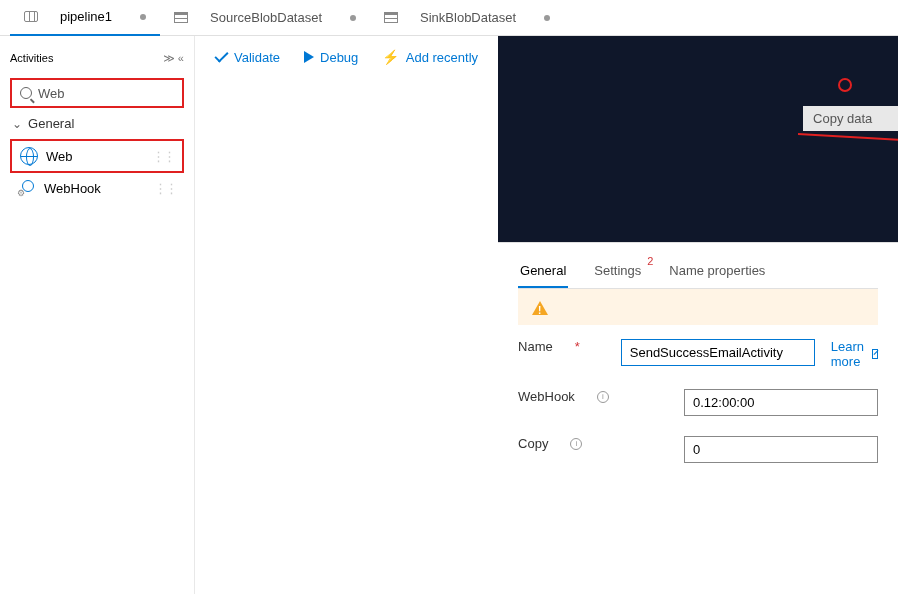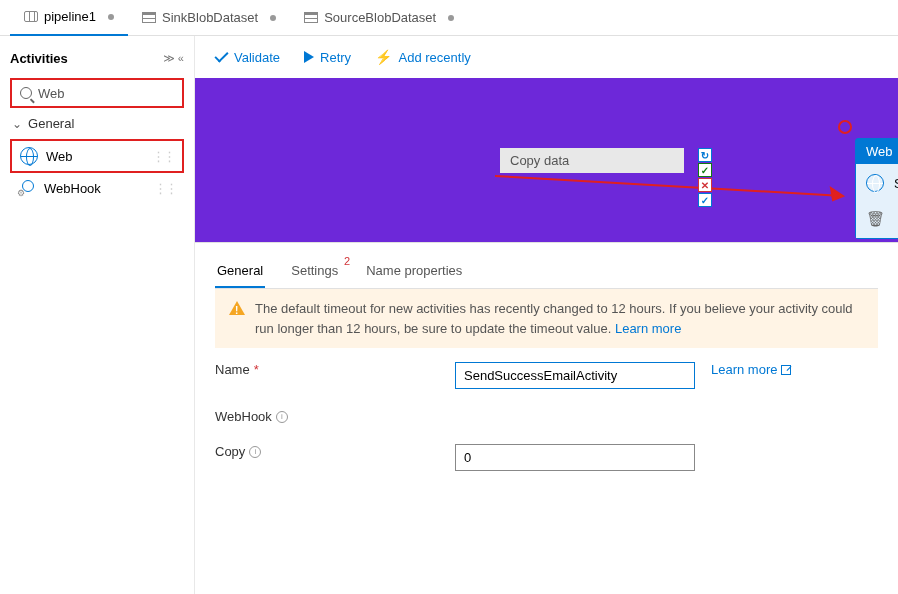--- a/index.html
+++ b/index.html
@@ -1,53 +1,53 @@
 <!DOCTYPE html>
 <html><head>
   <meta charset="utf-8">
   <style>
     *{box-sizing:border-box;margin:0;padding:0;font-family:'Segoe UI',sans-serif;font-size:13px}
     body{width:898px;height:594px;background:#fff;overflow:hidden;position:relative}
     .tabs{display:flex;align-items:center;height:36px;border-bottom:1px solid #e0e0e0;padding-left:10px}
-    .tab{display:flex;align-items:center;padding:0 14px;height:36px;color:#555;cursor:pointer;gap:6px}
+    .tab{display:flex;align-items:center;padding:0 14px;height:36px;color:#555;cursor:pointer;gap:22px}
     .tab.active{border-bottom:2px solid #0078d4;color:#000}
     .dot{width:6px;height:6px;border-radius:50%;background:#999;margin-left:6px}
     .pipe-icon{width:14px;height:11px;border:1px solid #888;border-radius:2px;position:relative}
     .pipe-icon::before,.pipe-icon::after{content:'';position:absolute;width:1px;height:100%;background:#888;left:4px}
     .pipe-icon::after{left:9px}
     .ds-icon{width:14px;height:11px;border:1px solid #888;position:relative;background:linear-gradient(#888 2px,transparent 2px,transparent 5px,#888 5px,#888 6px,transparent 6px)}
     .container{display:flex;height:558px}
     .sidebar{width:195px;border-right:1px solid #e8e8e8;padding:8px 10px}
     .sb-header{display:flex;align-items:center;justify-content:space-between;height:28px}
-    .sb-title{font-weight:700;font-size:13px}
+    .sb-title{font-weight:400;font-size:11px}
     .sb-icons{display:flex;gap:3px;color:#777;font-size:11px}
     .search-box{border:2px solid #e02020;height:30px;display:flex;align-items:center;padding:0 8px;margin-top:6px;color:#555;gap:6px}
     .search-icon{width:12px;height:12px;border:1.5px solid #666;border-radius:50%;position:relative}
     .search-icon::after{content:'';position:absolute;width:5px;height:1.5px;background:#666;bottom:-3px;right:-4px;transform:rotate(45deg)}
     .cat{display:flex;align-items:center;gap:6px;padding:8px 2px;color:#333;cursor:pointer}
     .chev{font-size:12px;color:#666}
     .act-item{display:flex;align-items:center;padding:6px 8px;gap:8px;cursor:pointer}
     .act-item.hl{border:2px solid #e02020}
     .globe{width:18px;height:18px;border:1.5px solid #0078d4;border-radius:50%;position:relative;flex-shrink:0}
     .globe::before{content:'';position:absolute;width:6px;height:16px;border:1px solid #0078d4;border-radius:50%;left:5px;top:0}
     .globe::after{content:'';position:absolute;width:16px;height:1px;background:#0078d4;top:8px;left:0}
     .globe-white{border-color:#fff}
     .globe-white::before{border-color:#fff}
     .globe-white::after{background:#fff}
     .grip{color:#ccc;margin-left:auto;letter-spacing:-2px}
     .hook-icon{width:18px;height:18px;position:relative;flex-shrink:0}
     .hook-icon::before{content:'';position:absolute;width:10px;height:10px;border:1.5px solid #0078d4;border-radius:50%;top:1px;left:4px}
     .hook-icon::after{content:'⚙';position:absolute;font-size:9px;color:#888;bottom:-1px;left:-1px}
-    .main{flex:1;display:flex;flex-direction:column}
+    .main{flex:1;display:flex;}
     .toolbar{display:flex;align-items:center;height:42px;padding:0 20px;gap:24px}
     .tb-btn{display:flex;align-items:center;gap:6px;color:#0078d4;cursor:pointer;font-size:14px}
     .check{width:13px;height:7px;border-left:2px solid #0078d4;border-bottom:2px solid #0078d4;transform:rotate(-45deg);margin-top:-4px}
     .play{width:0;height:0;border-top:6px solid transparent;border-bottom:6px solid transparent;border-left:10px solid #0078d4}
     .bolt::before{content:'⚡';color:#0078d4;font-size:14px}
-    .canvas{flex:1;position:relative;background:#6d28d9}
+    .canvas{flex:1;position:relative;background:#0f172a}
     .node-copy{position:absolute;left:305px;top:70px;width:184px;border-radius:3px;overflow:visible}
     .node-web{position:absolute;left:660px;top:60px;width:184px;border:1px solid #0078d4;border-radius:3px;overflow:visible}
     .node-head{background:#e8e8e8;padding:5px 10px;color:#555;font-size:13px}
     .node-web .node-head{background:#0078d4;color:#fff}
     .node-body{background:#fff;display:flex;align-items:center;padding:12px 10px;gap:10px;border:1px solid #ddd;border-top:none}
     .node-web .node-body{background:#e5f1fb;border:none;flex-direction:column;align-items:stretch;padding:10px}
     .node-row{display:flex;align-items:center;gap:10px}
     .db-icon{width:22px;height:22px;background:#0078d4;position:relative;border-radius:3px}
     .db-icon::after{content:'';position:absolute;width:14px;height:14px;background:#3d9be8;border-radius:2px;top:-4px;right:-4px}
     .node-acts{display:flex;justify-content:space-between;margin-top:8px;align-items:center}
@@ -66,47 +66,47 @@
     .ptabs{display:flex;gap:24px;border-bottom:1px solid #e0e0e0;position:relative}
     .ptab{padding:8px 2px;color:#555;cursor:pointer;position:relative}
     .ptab.active{color:#000;border-bottom:2px solid #0078d4;font-weight:500}
     .badge{position:absolute;top:0;right:-10px;color:#d13438;font-size:11px}
     .warning{background:#fff4e5;padding:10px 14px;display:flex;gap:10px;margin-top:0;align-items:flex-start;color:#555;line-height:1.5}
     .warn-icon{width:0;height:0;border-left:8px solid transparent;border-right:8px solid transparent;border-bottom:14px solid #f5a623;position:relative;margin-top:2px;flex-shrink:0}
     .warn-icon::after{content:'!';position:absolute;color:#fff;font-size:10px;font-weight:bold;left:-2px;top:2px}
     .link{color:#0078d4;cursor:pointer}
     .form{padding:14px 0}
     .frow{display:flex;align-items:flex-start;margin-bottom:20px}
-    .flabel{width:240px;color:#333;display:flex;align-items:center;gap:4px}
+    .flabel{width:240px;color:#333;display:flex;align-items:center;gap:22px}
     .req{color:#d13438}
     .info{width:12px;height:12px;border:1px solid #999;border-radius:50%;font-size:8px;display:inline-flex;align-items:center;justify-content:center;color:#999}
     .finput{border:1px solid #0078d4;padding:5px 8px;width:240px;font-size:13px}
     .finput.plain{border-color:#888}
     .ftext{border:1px solid #888;width:240px;height:56px;resize:both}
     .learn{color:#0078d4;margin-left:16px;display:flex;align-items:center;gap:4px;cursor:pointer}
     .ext{width:10px;height:10px;border:1px solid #0078d4;position:relative}
     .ext::after{content:'';position:absolute;width:6px;height:1px;background:#0078d4;top:2px;right:-2px;transform:rotate(-45deg)}
   </style>
 </head>
 <body>
 
 <div class="tabs">
   <div class="tab active">
     <span class="pipe-icon"></span>
     <span>pipeline1</span>
     <span class="dot"></span>
   </div>
   <div class="tab">
     <span class="ds-icon"></span>
-    <span>SinkBlobDataset</span>
+    <span>SourceBlobDataset</span>
     <span class="dot"></span>
   </div>
   <div class="tab">
     <span class="ds-icon"></span>
-    <span>SourceBlobDataset</span>
+    <span>SinkBlobDataset</span>
     <span class="dot"></span>
   </div>
 </div>
 
 <div class="container">
   <div class="sidebar">
     <div class="sb-header">
       <span class="sb-title">Activities</span>
       <span class="sb-icons">≫ «</span>
     </div>
@@ -131,21 +131,21 @@
   </div>
 
   <div class="main">
     <div class="toolbar">
       <div class="tb-btn">
         <span class="check"></span>
         <span>Validate</span>
       </div>
       <div class="tb-btn">
         <span class="play"></span>
-        <span>Retry</span>
+        <span>Debug</span>
       </div>
       <div class="tb-btn">
         <span class="bolt"></span>
         <span>Add recently</span>
       </div>
     </div>
 
     <div class="canvas">
       <div class="hcircle"></div>
       <svg class="arrow">
@@ -184,42 +184,39 @@
         <div class="ptabs">
           <div class="ptab active">General</div>
           <div class="ptab">
             <span>Settings</span>
             <span class="badge">2</span>
           </div>
           <div class="ptab">Name properties</div>
         </div>
         <div class="warning">
           <span class="warn-icon"></span>
-          <span>
-            <span>The default timeout for new activities has recently changed to 12 hours. If you believe your activity could run longer than 12 hours, be sure to update the timeout value.</span>
-            <span class="link">Learn more</span>
-          </span>
         </div>
         <div class="form">
           <div class="frow">
             <span class="flabel">
               <span>Name</span>
                 <span class="req">*</span>
             </span>
             <input class="finput" value="SendSuccessEmailActivity" style="">
             <span class="learn">
               <span>Learn more</span>
                 <span class="ext"></span>
             </span>
           </div>
           <div class="frow">
             <span class="flabel">
               <span>WebHook</span> 
                 <span class="info">i</span>
             </span>
+            <input class="finput plain" value="0.12:00:00" style="">
           </div>
           <div class="frow">
             <span class="flabel">
               <span>Copy</span> 
                 <span class="info">i</span>
             </span>
             <input class="finput plain" value="0" style="">
           </div>
         </div>
       </div>

